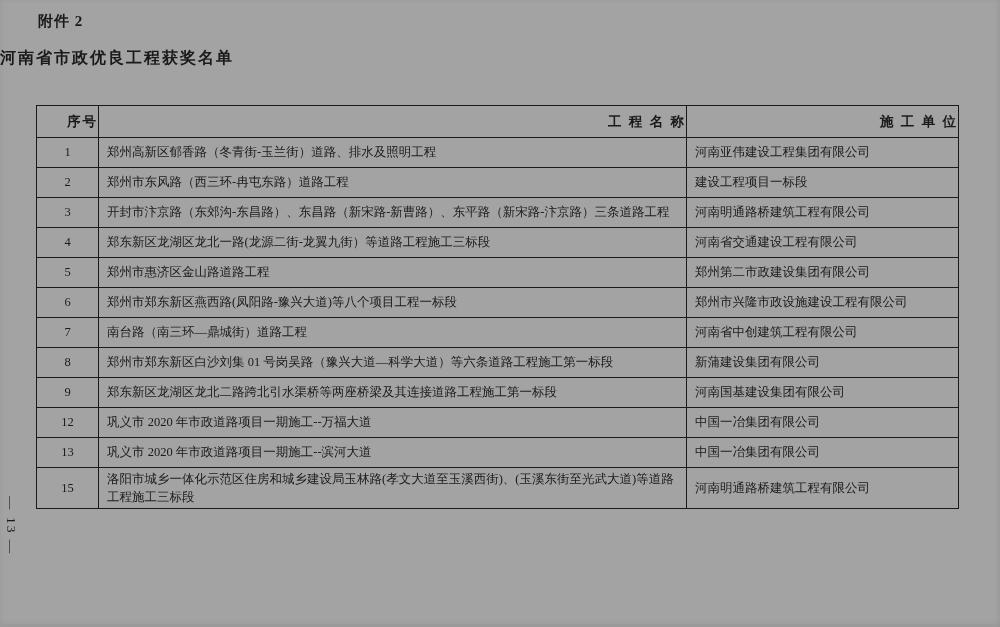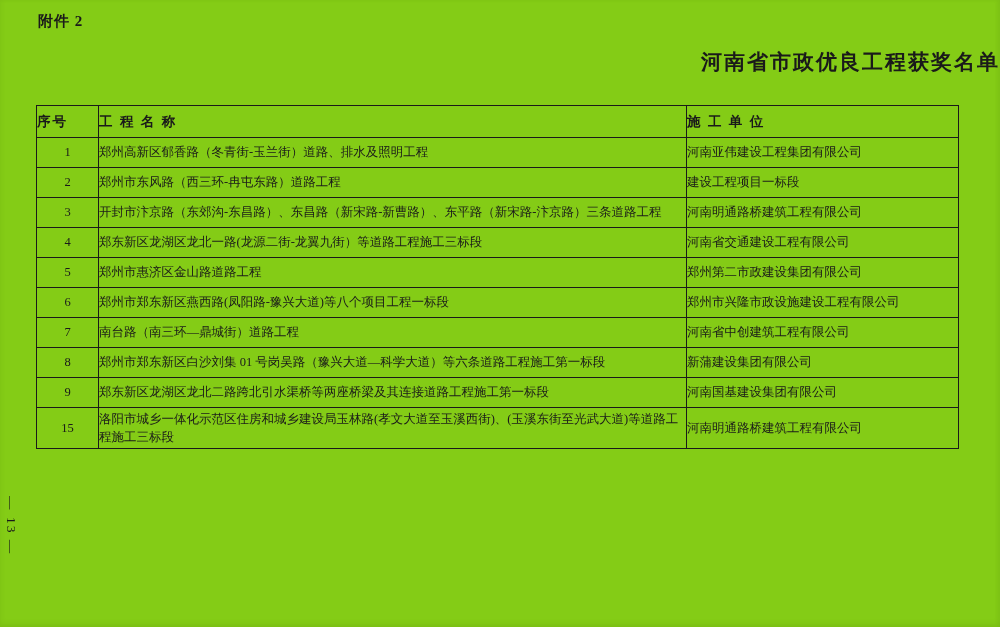--- a/index.html
+++ b/index.html
@@ -6,56 +6,56 @@
   body{
     width:1000px;height:627px;
     background:#ffffff;
     font-family:"Liberation Serif","DejaVu Serif",serif;
     color:#1a1a1a;
     position:relative;
     overflow:hidden;
   }
   .page{
     position:absolute;inset:0;
-    background:#84cc16;
+    background:#a3a3a3;
     box-shadow:inset 0 -3px 6px rgba(0,0,0,0.06), inset -2px 0 4px rgba(0,0,0,0.03);
   }
   .attachment{
     position:absolute;top:12px;left:38px;
     font-size:15px;font-weight:600;letter-spacing:1px;
   }
   .doc-title{
     position:absolute;top:48px;left:0;width:100%;
-    text-align:right;
-    font-size:21px;font-weight:bold;letter-spacing:2px;
+    text-align:left;
+    font-size:16px;font-weight:bold;letter-spacing:2px;
   }
   table.award-table{
     position:absolute;top:105px;left:36px;
     width:922px;
     border-collapse:collapse;
     table-layout:fixed;
   }
   .award-table th,.award-table td{
     border:1px solid #1a1a1a;
     font-size:12.5px;
     line-height:1.45;
     vertical-align:middle;
     padding:2px 0;
     overflow:hidden;
   }
   .award-table th{
     height:27px;
     font-weight:bold;
-    text-align:left;
+    text-align:right;
     letter-spacing:2px;
     font-size:13.5px;
   }
   .award-table td{height:25px;}
   td.cell-no{text-align:center;font-family:"Liberation Serif",serif;}
-  td.cell-project,td.cell-company{text-align:left;padding-right:4px;}
+  td.cell-project,td.cell-company{text-align:left;padding-left:8px;padding-right:4px;}
   .col-no{width:62px;}
   .col-project{width:588px;}
   .col-company{width:272px;}
   .page-num{
     position:absolute;
     left:19px;top:496px;
     transform:rotate(90deg);
     transform-origin:0 0;
     font-size:13.5px;
     letter-spacing:2px;
@@ -124,20 +124,30 @@
           <td class="cell-no">8</td>
           <td class="cell-project">郑州市郑东新区白沙刘集 01 号岗吴路（豫兴大道—科学大道）等六条道路工程施工第一标段</td>
           <td class="cell-company">新蒲建设集团有限公司</td>
         </tr>
         <tr>
           <td class="cell-no">9</td>
           <td class="cell-project">郑东新区龙湖区龙北二路跨北引水渠桥等两座桥梁及其连接道路工程施工第一标段</td>
           <td class="cell-company">河南国基建设集团有限公司</td>
         </tr>
         <tr>
+          <td class="cell-no">12</td>
+          <td class="cell-project">巩义市 2020 年市政道路项目一期施工--万福大道</td>
+          <td class="cell-company">中国一冶集团有限公司</td>
+        </tr>
+        <tr>
+          <td class="cell-no">13</td>
+          <td class="cell-project">巩义市 2020 年市政道路项目一期施工--滨河大道</td>
+          <td class="cell-company">中国一冶集团有限公司</td>
+        </tr>
+        <tr>
           <td class="cell-no">15</td>
           <td class="cell-project">洛阳市城乡一体化示范区住房和城乡建设局玉林路(孝文大道至玉溪西街)、(玉溪东街至光武大道)等道路工程施工三标段</td>
           <td class="cell-company">河南明通路桥建筑工程有限公司</td>
         </tr>
       </tbody>
   </table>
 
   <div class="page-num">— 13 —</div>
 
 </div>

